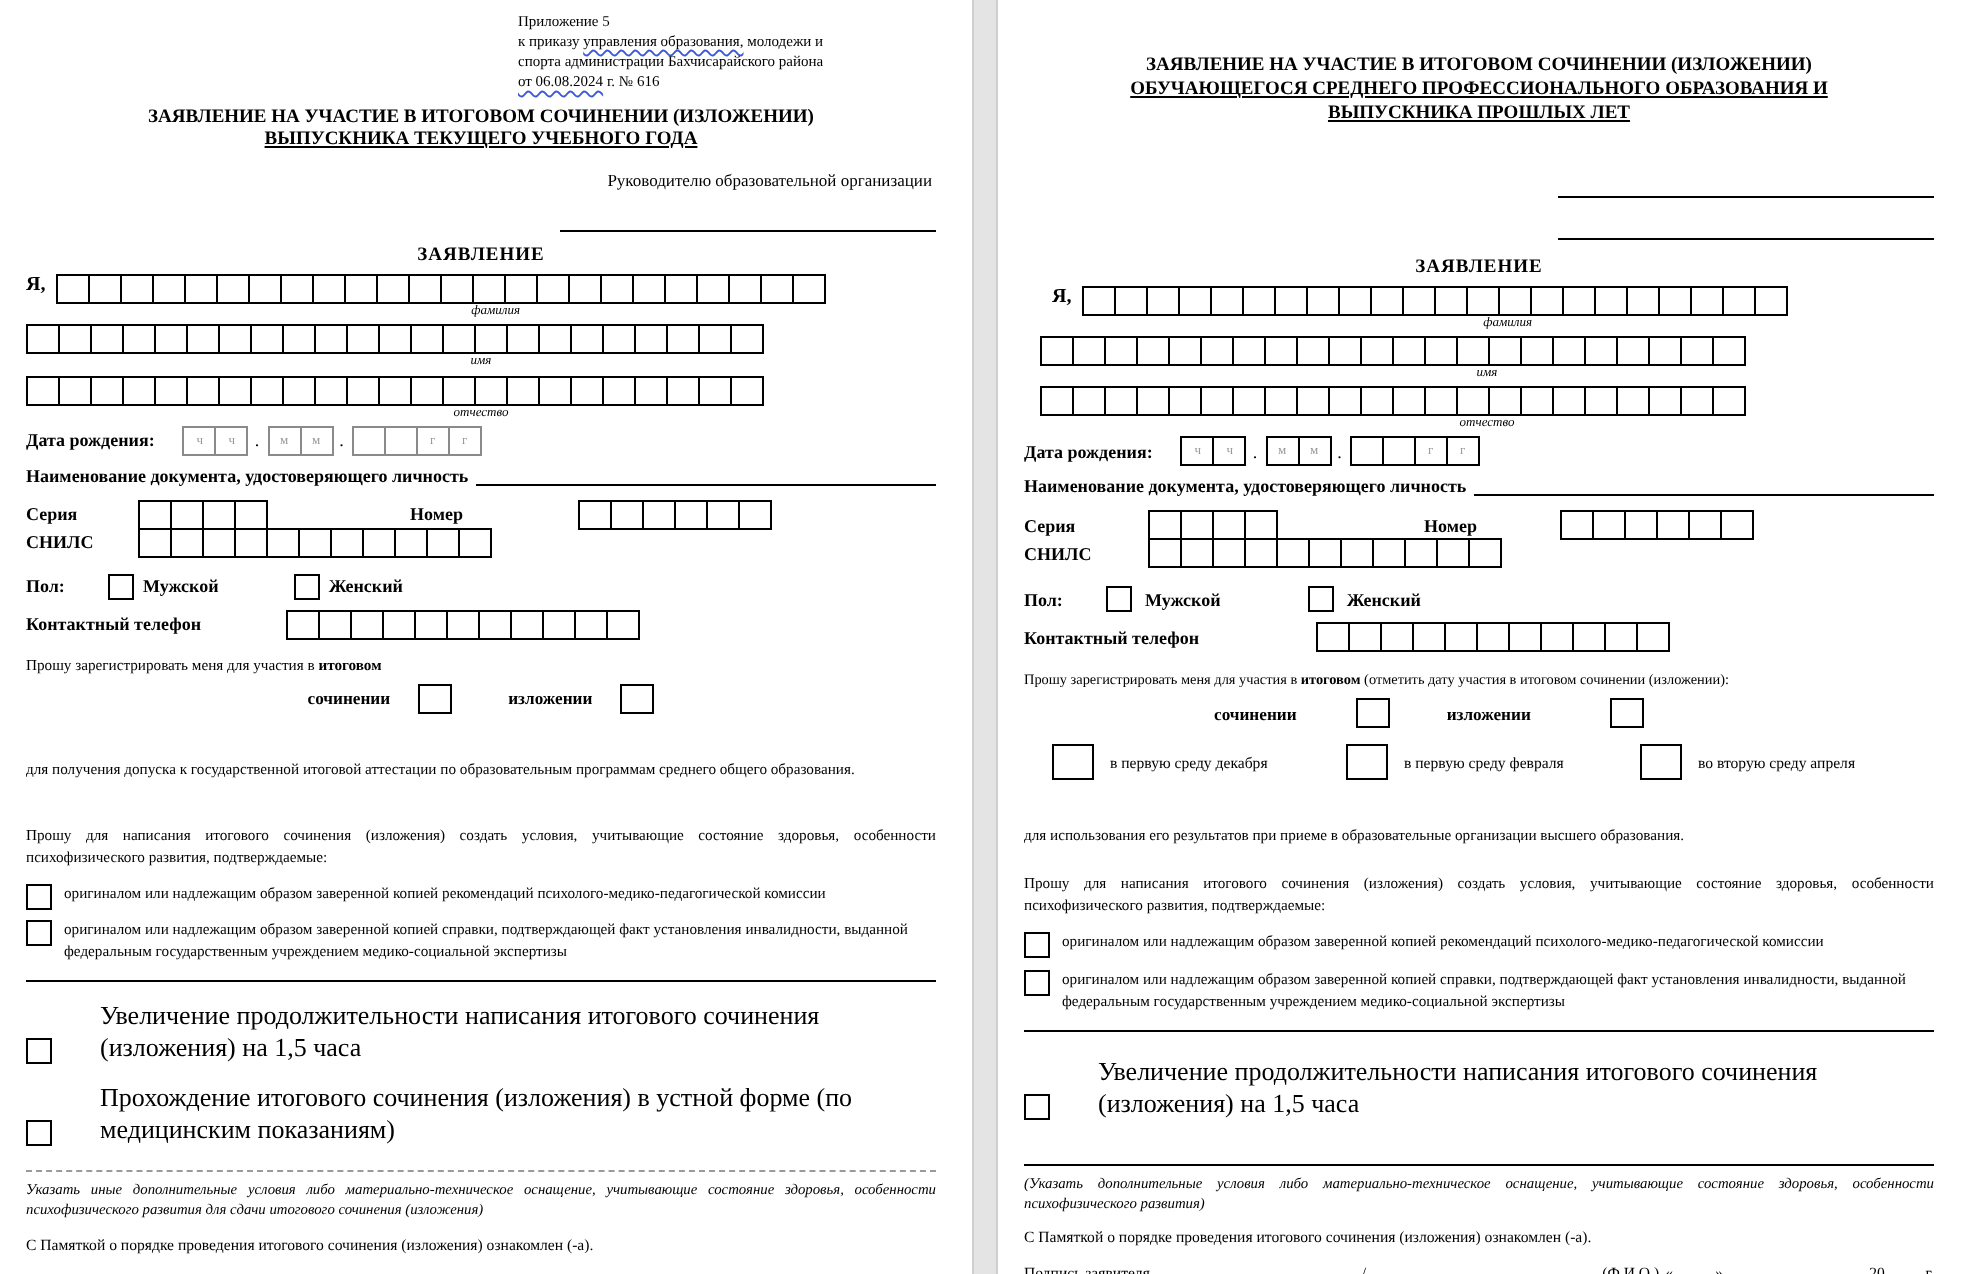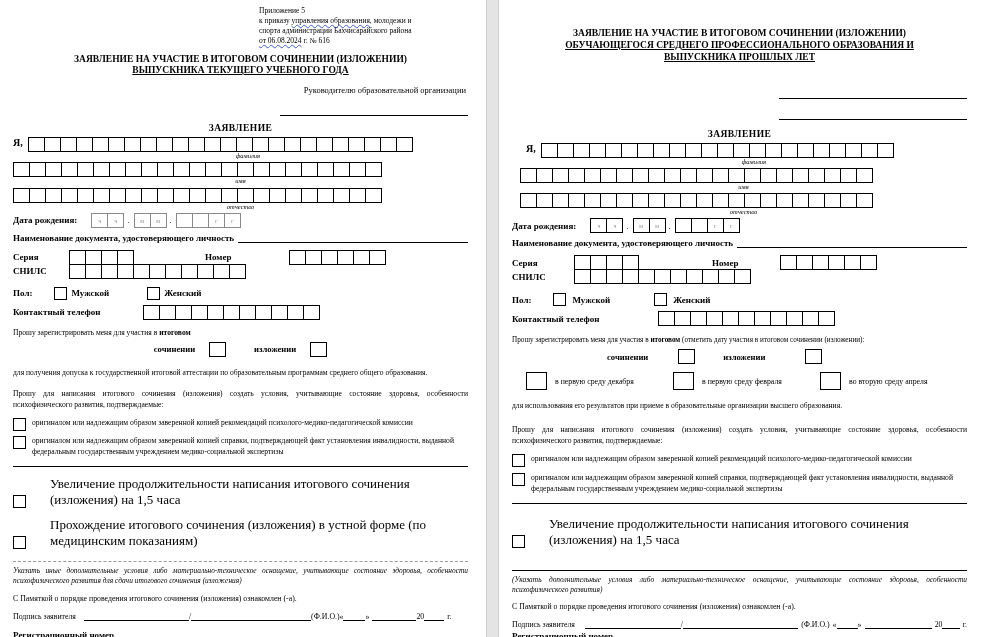--- a/index.html
+++ b/index.html
@@ -34,21 +34,21 @@
   .gcell .cell { border-color:#8a8a8a; }
 
   .fill { border-bottom:1px solid #000; height:10px; display:inline-block; }
   .flex1 { flex:1; }
 
   .cb { width:13px; height:13px; border:1px solid #000; background:#fff; flex:0 0 auto; }
   .cb-float { float:left; width:13px; height:13px; border:1px solid #000; margin:1px 6px 0 0; }
   .cb-mid { width:17px; height:15px; border:1px solid #000; flex:0 0 auto; }
   .cb-big { width:21px; height:18px; border:1px solid #000; flex:0 0 auto; }
 
-  .para { font-size:7.6px; line-height:1.45; text-align:justify; margin-top:10px; }
+  .para { font-size:7.6px; line-height:1.45; text-align:justify; margin-top:22px; }
   .cond { font-size:7.6px; line-height:1.5; margin-top:7px; overflow:visible; }
   .opt-row { display:flex; align-items:flex-end; gap:24px; font-size:13px; margin-top:9px; }
 
   .rule { border-top:1px solid #000; margin-top:8px; }
   .rule-dash { border-top:1px dashed #9a9a9a; margin-top:12px; }
 
   .note { font-style:italic; font-size:7.4px; line-height:1.4; margin-top:4px; text-align:justify; }
   .memo { font-size:7.8px; margin-top:7px; }
 
   .sign-row { display:flex; align-items:flex-end; font-size:7.8px; margin-top:8px; white-space:nowrap; }

